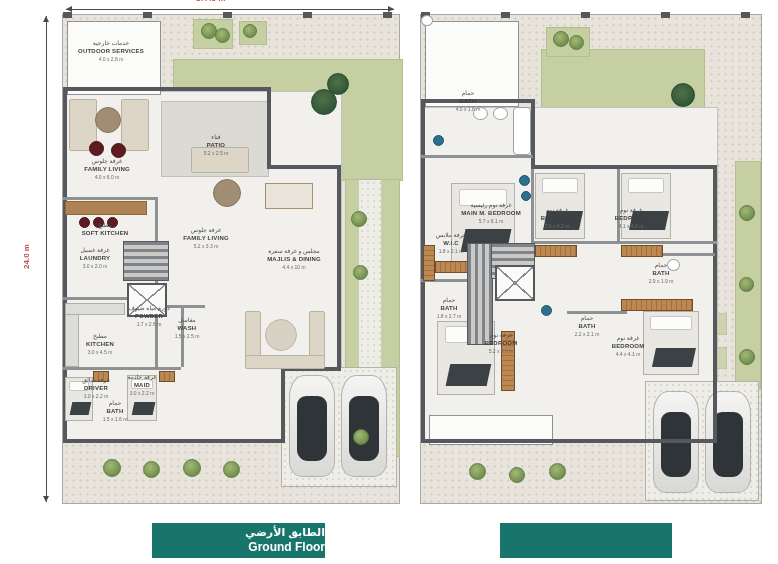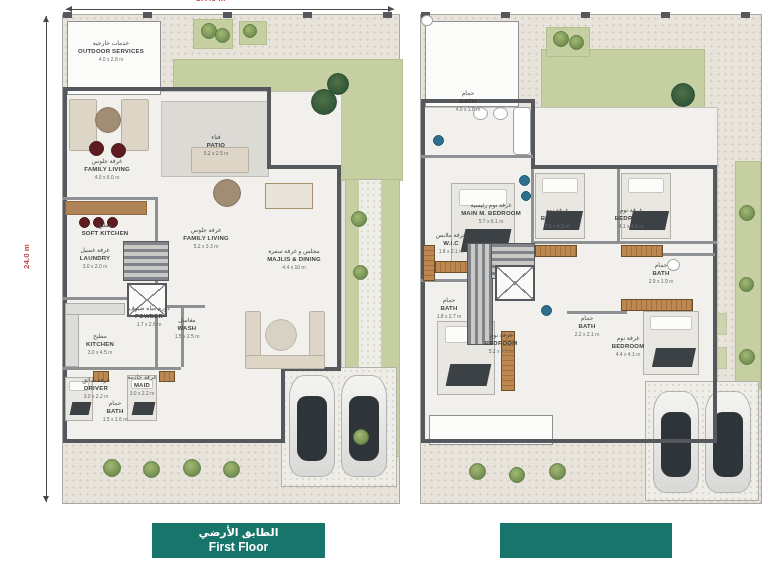--- a/index.html
+++ b/index.html
@@ -349,20 +349,20 @@
       <div class="en">BATH</div>
       <div class="dm">2.2 x 2.1 m</div>
     </div>
     <div class="lbl" style="left:207px;top:331px;">
       <div class="ar">غرفة نوم</div>
       <div class="en">BEDROOM</div>
       <div class="dm">4.4 x 4.1 m</div>
     </div>
   </div>
 
-  <div class="floor-btn" style="left:152px;top:523px;">
+  <div class="floor-btn" style="left:152px;top:523px;align-items:flex-end;">
     <div class="ar">الطابق الأرضي</div>
-    <div class="en">First Floor</div>
+    <div class="en">Ground Floor</div>
   </div>
   <div class="floor-btn" style="left:500px;top:523px;width:172px;">
   </div>
 
 </div>
 
 </body></html>

